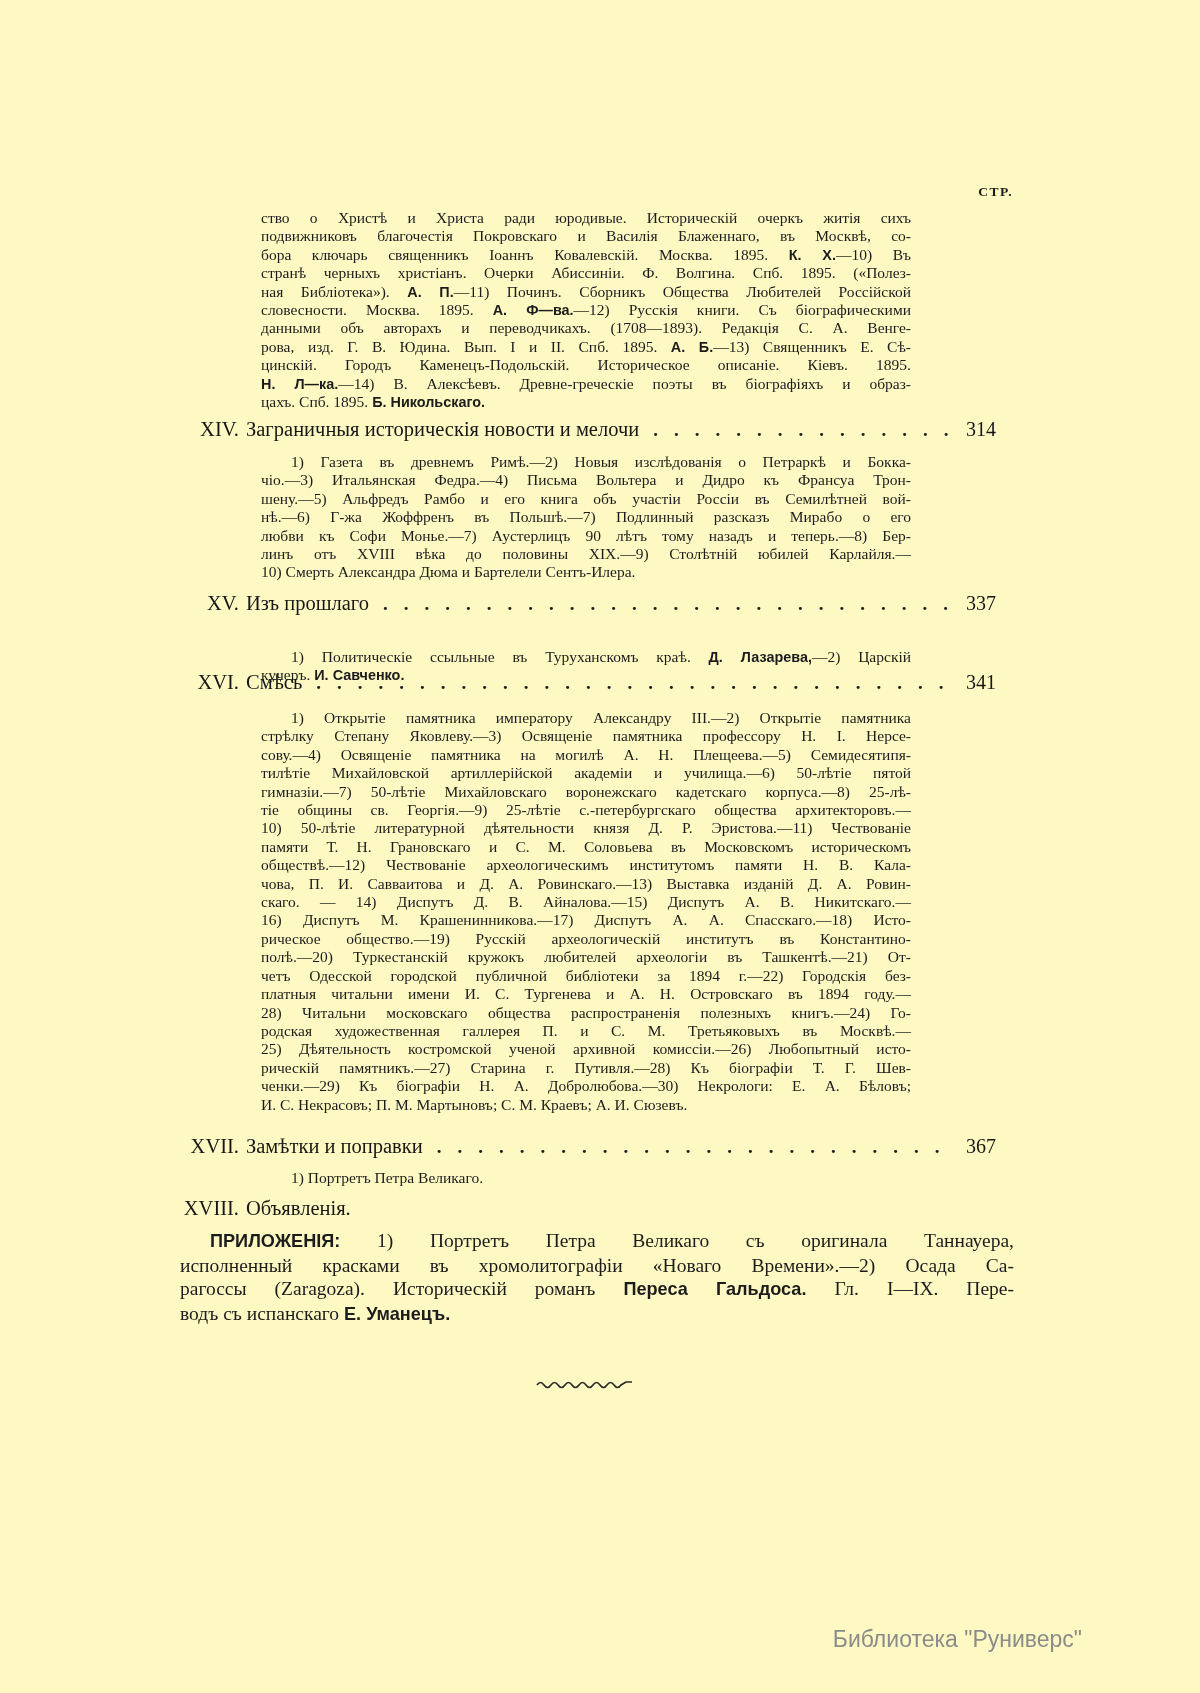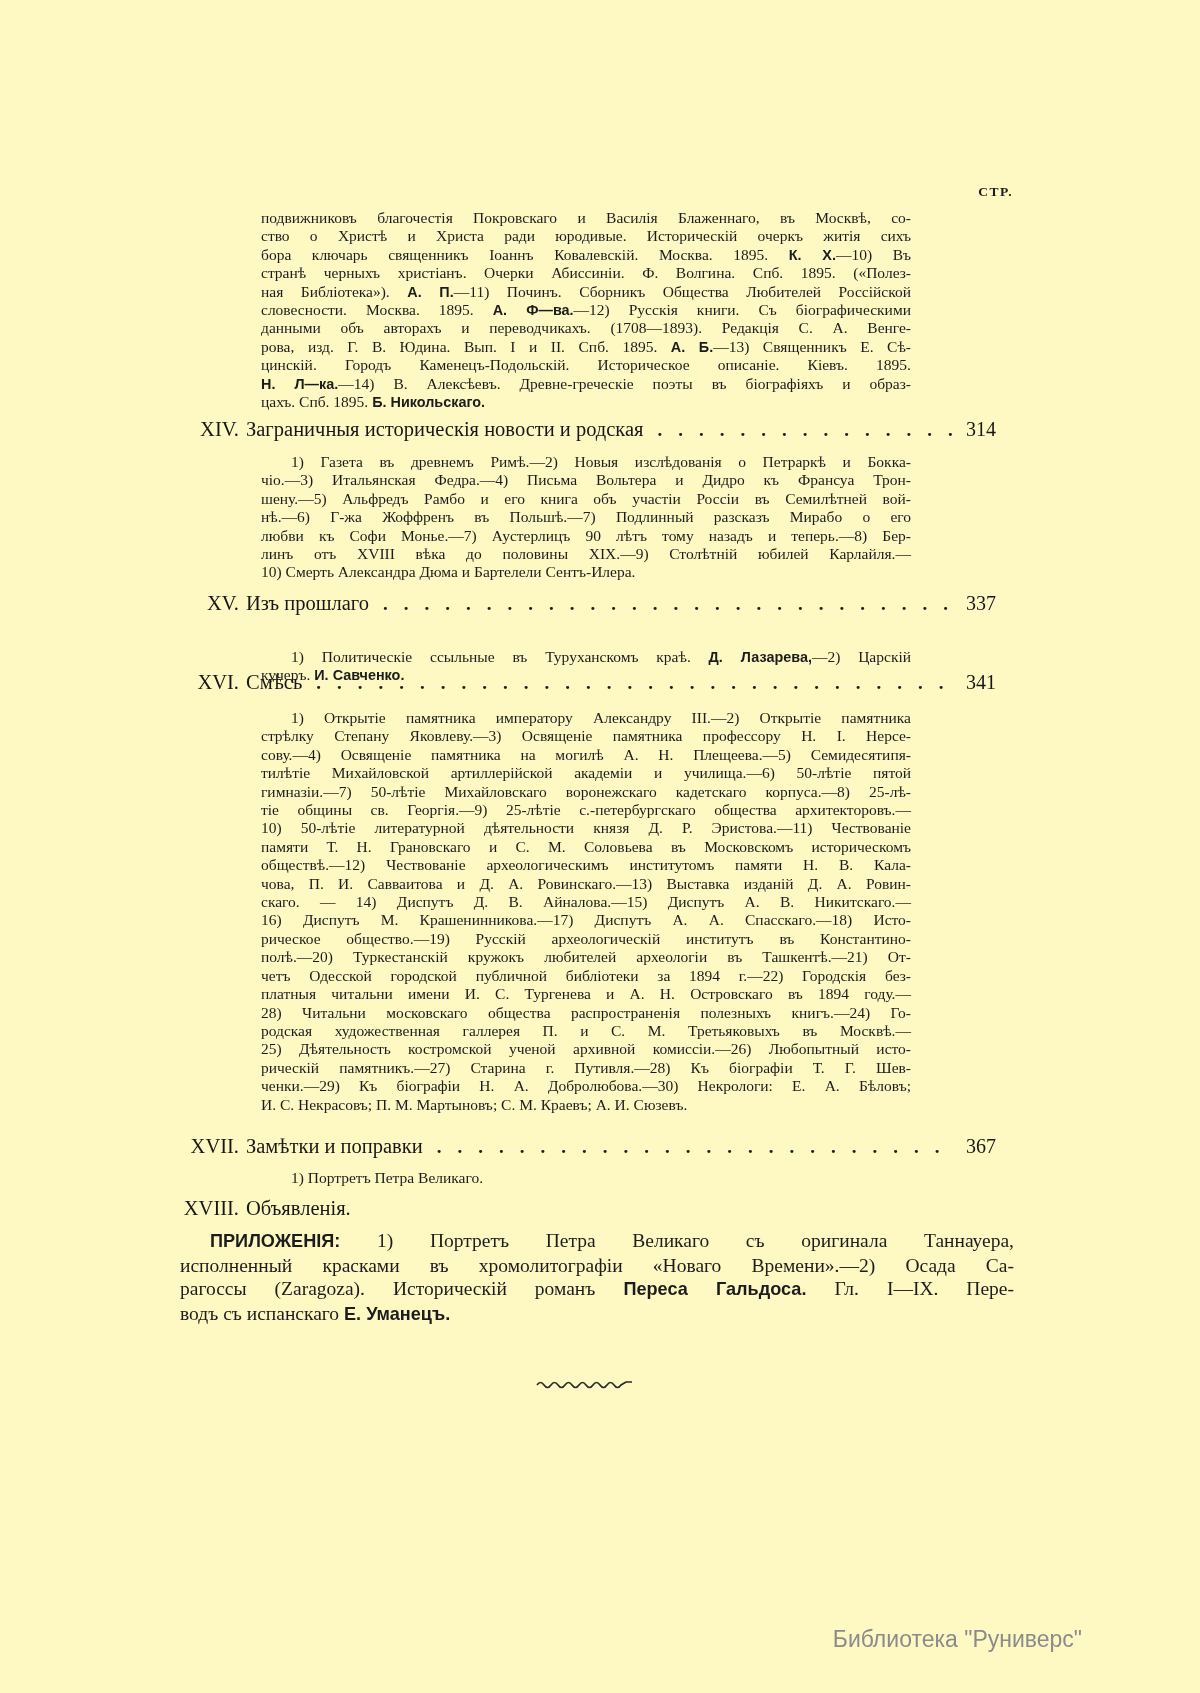--- a/index.html
+++ b/index.html
@@ -56,36 +56,36 @@
   }
 </style>
 </head>
 <body>
 
 <div class="page">
 
   <div class="folio">СТР.</div>
 
   <div class="para" style="top:209px">
+      <div class="ln">ство о Христѣ и Христа ради юродивые. Историческій очеркъ житія сихъ</div>
       <div class="ln">подвижниковъ благочестія Покровскаго и Василія Блаженнаго, въ Москвѣ, со-</div>
-      <div class="ln">ство о Христѣ и Христа ради юродивые. Историческій очеркъ житія сихъ</div>
       <div class="ln">бора ключарь священникъ Іоаннъ Ковалевскій. Москва. 1895. <b>К. Х.</b>—10) Въ</div>
       <div class="ln">странѣ черныхъ христіанъ. Очерки Абиссиніи. Ф. Волгина. Спб. 1895. («Полез-</div>
       <div class="ln">ная Библіотека»). <b>А. П.</b>—11) Починъ. Сборникъ Общества Любителей Россійской</div>
       <div class="ln">словесности. Москва. 1895. <b>А. Ф—ва.</b>—12) Русскія книги. Съ біографическими</div>
       <div class="ln">данными объ авторахъ и переводчикахъ. (1708—1893). Редакція С. А. Венге-</div>
       <div class="ln">рова, изд. Г. В. Юдина. Вып. I и II. Спб. 1895. <b>А. Б.</b>—13) Священникъ Е. Сѣ-</div>
       <div class="ln">цинскій. Городъ Каменецъ-Подольскій. Историческое описаніе. Кіевъ. 1895.</div>
       <div class="ln"><b>Н. Л—ка.</b>—14) В. Алексѣевъ. Древне-греческіе поэты въ біографіяхъ и образ-</div>
       <div class="ln">цахъ. Спб. 1895. <b>Б. Никольскаго.</b></div>
     </div>
 
   <div class="toc-row" style="top:416px">
     <span class="num">XIV.</span>
-    <span class="title">Заграничныя историческія новости и родская</span>
+    <span class="title">Заграничныя историческія новости и мелочи</span>
     <span class="leader">........................................</span>
     <span class="pageno">314</span>
   </div>
   <div class="para indent" style="top:453px">
       <div class="ln">1) Газета въ древнемъ Римѣ.—2) Новыя изслѣдованія о Петраркѣ и Бокка-</div>
       <div class="ln">чіо.—3) Итальянская Федра.—4) Письма Вольтера и Дидро къ Франсуа Трон-</div>
       <div class="ln">шену.—5) Альфредъ Рамбо и его книга объ участіи Россіи въ Семилѣтней вой-</div>
       <div class="ln">нѣ.—6) Г-жа Жоффренъ въ Польшѣ.—7) Подлинный разсказъ Мирабо о его</div>
       <div class="ln">любви къ Софи Монье.—7) Аустерлицъ 90 лѣтъ тому назадъ и теперь.—8) Бер-</div>
       <div class="ln">линъ отъ XVIII вѣка до половины XIX.—9) Столѣтній юбилей Карлайля.—</div>

